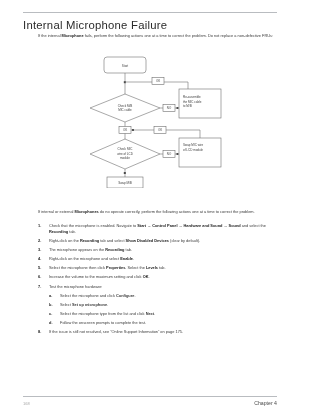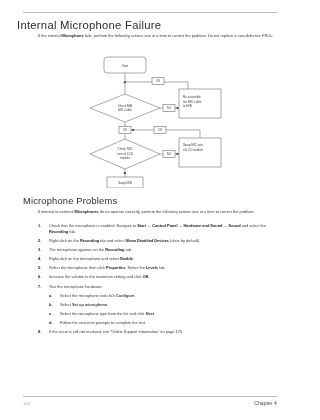--- a/index.html
+++ b/index.html
@@ -27,21 +27,21 @@
     left: 23px;
     top: 12px;
     width: 254px;
     height: 1px;
     background: #b9bcc0;
   }
 
   
   .h1 {
     position: absolute;
-    left: 17px;
+    left: 23px;
     top: 19px;
     font-size: 11.3px;
     font-weight: 400;
     letter-spacing: 0.25px;
     color: #2b2b2b;
     white-space: nowrap;
   }
   .h2 {
     position: absolute;
     left: 23px;
@@ -235,21 +235,20 @@
 
       <path class="fc-line" d="M35 113 L35 122"></path>
       <rect class="fc-dot" x="33.8" y="116" width="2" height="2"></rect>
 
       <rect class="fc-shape" x="17" y="121" width="36" height="11"></rect>
       <text class="fc-label" x="35" y="128" text-anchor="middle">Swap M/B</text>
 
     </svg>
   </div>
 
-  <div class="h2">Microphone Problems</div>
 
   <div class="intro intro-2">
     <span>If internal or external </span><b>Microphones</b><span> do no operate correctly, perform the following actions one at a time to correct the problem.</span>
   </div>
 
   <div class="list" id="steps-list">
       <div class="li">
         <span class="num">1.</span>
         <span class="txt"><span>Check that the microphone is enabled. Navigate to </span><b>Start</b><b> → </b><b>Control Panel</b><b> → </b><b>Hardware and Sound</b><b> → </b><b>Sound</b><span> and select the </span><b>Recording</b><span> tab.</span></span>
       </div>

